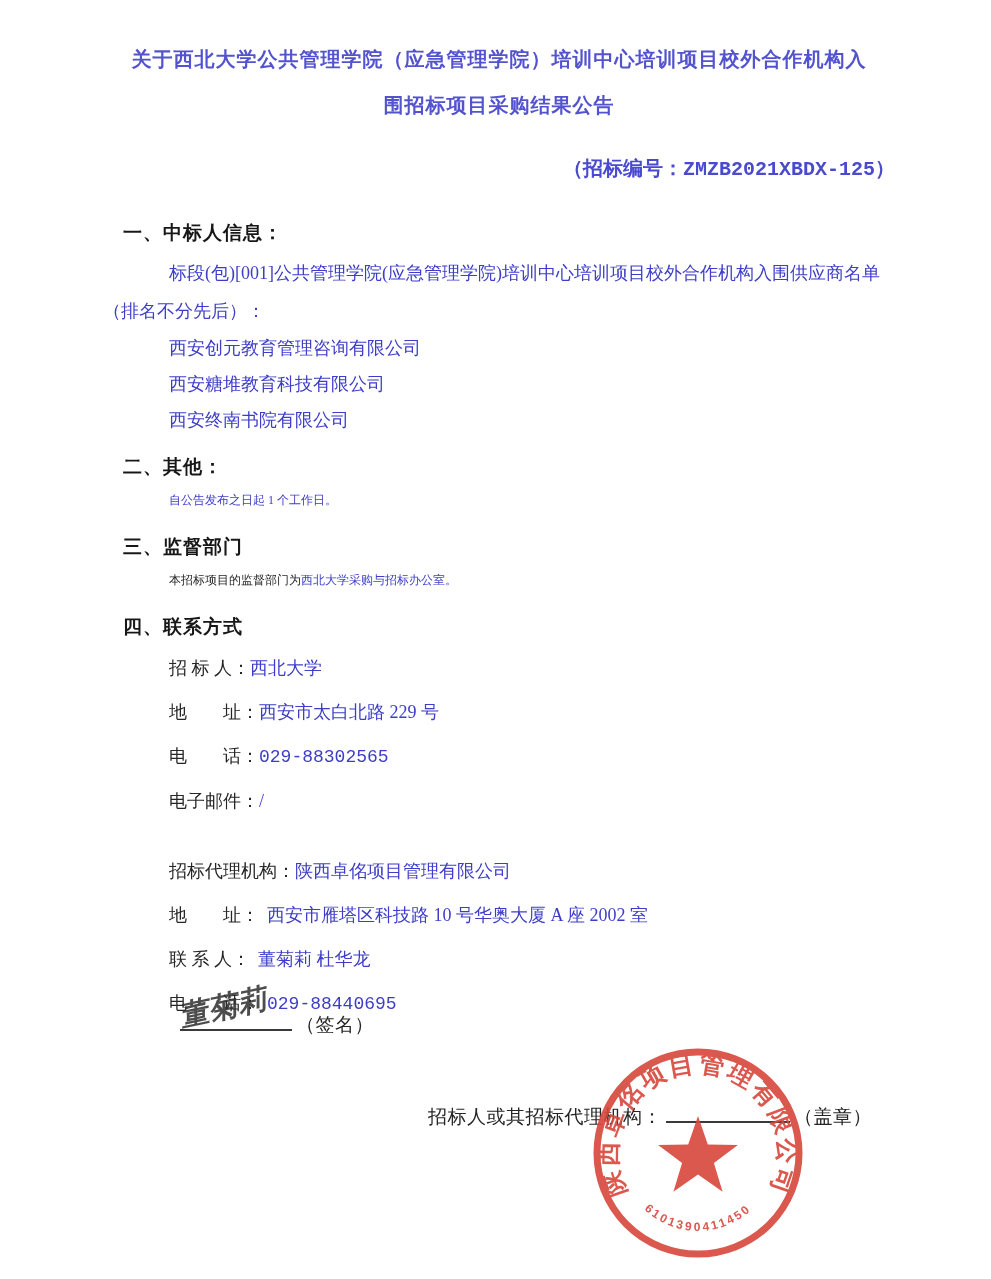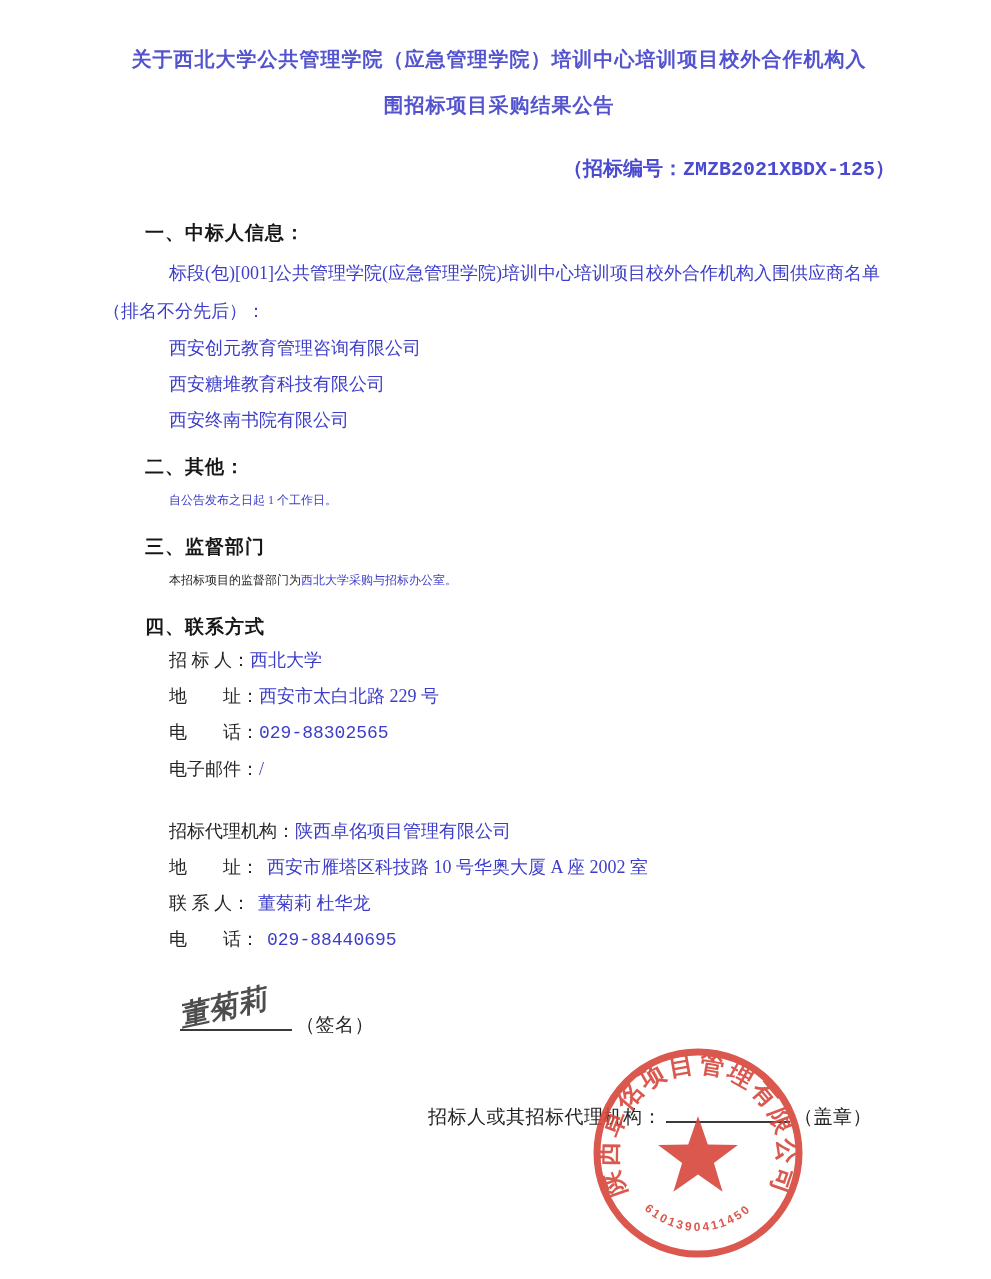--- a/index.html
+++ b/index.html
@@ -14,34 +14,34 @@
     text-align:center; max-width:742px; margin:0 auto; font-weight:600;
   }
   .subtitle {
     color:#4a4ad0; text-align:right; font-size:20px; line-height:28px;
     margin-top:26px; font-weight:600;
   }
   .mono { font-family:"Liberation Mono","DejaVu Sans Mono",monospace; }
 
   .heading {
     font-family:"Liberation Sans","DejaVu Sans",sans-serif; font-weight:bold;
-    color:#171717; font-size:19px; line-height:30px; margin:14px 0 0 42px;
+    color:#171717; font-size:19px; line-height:30px; margin:14px 0 0 20px;
     letter-spacing:1px;
   }
   .h1x { margin-top:34px; }
   .para {
     color:#3d3dc9; font-size:18px; line-height:38px; margin-top:6px;
     text-indent:66px;
   }
   .listline { color:#3d3dc9; font-size:18px; line-height:36px; margin-left:66px; }
   .bodyline { font-size:12px; line-height:36px; margin-left:66px; }
   .blue  { color:#3d3dc9; }
   .black { color:#262626; }
 
-  .row { font-size:18px; line-height:36px; margin-left:66px; }
+  .row { font-size:18px; line-height:36px; margin-left:66px;margin-top:8px; }
   .row .label { color:#262626; white-space:pre; }
   .row .value { color:#3d3dc9; }
   .row .value.pad { padding-left:8px; }
   .blockgap { height:26px; }
 
   
   .sign-line {
     position:absolute; left:176px; top:1012px; font-size:19px; color:#252525;
     letter-spacing:0.5px;
   }

